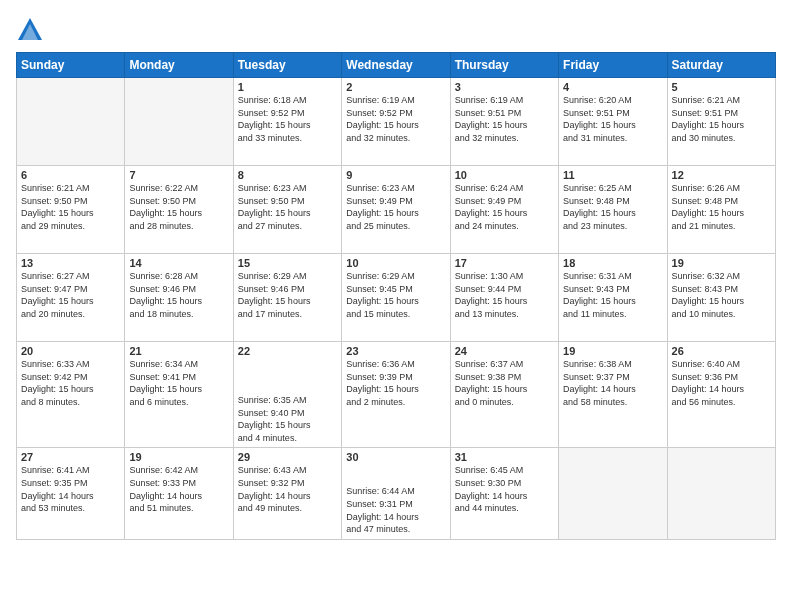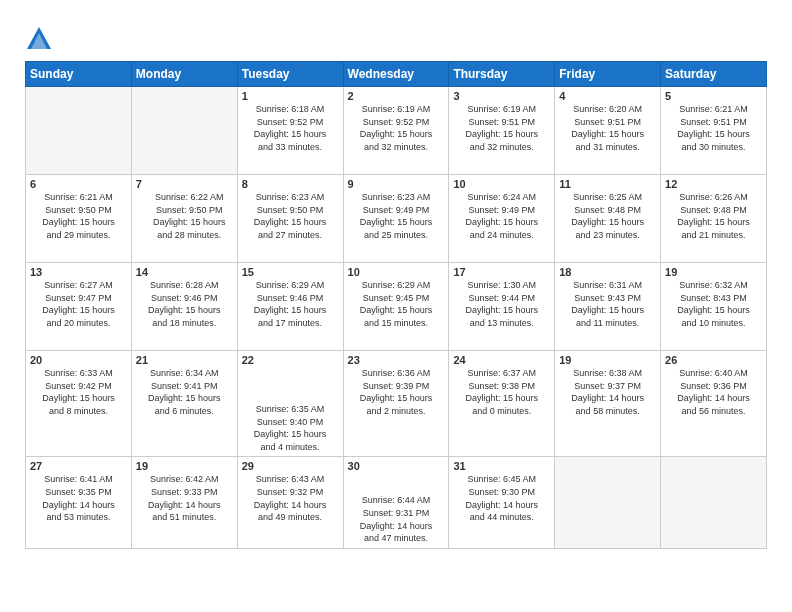--- a/index.html
+++ b/index.html
@@ -6,21 +6,21 @@
     body {
       width: 792px;
       height: 612px;
       font-family: Arial, sans-serif;
       background: #fff;
       overflow: hidden;
     }
     .page {
       width: 792px;
       height: 444px;
-      padding: 25px;
+      padding: 16px;
       display: flex;
       flex-direction: column;
     }
     .header {
       display: flex;
       justify-content: space-between;
       align-items: flex-start;
       margin-bottom: 8px;
     }
     .logo {
@@ -91,21 +91,20 @@
       font-size: 11px;
       font-weight: bold;
       color: #333;
       display: block;
       margin-bottom: 1px;
     }
     .day-info {
       font-size: 9px;
       color: #333;
       line-height: 1.4;
-      text-align: center;
     }
   </style>
 </head>
 <body>
 
 <div class="page">
   <div class="header">
     <div class="logo">
       <svg class="logo-icon" viewBox="0 0 28 28">
         <polygon points="14,2 26,24 2,24" fill="#1a73c7"></polygon>
@@ -177,21 +176,21 @@
         <tr>
           <td>
             <span class="day-num">6</span>
             <div class="day-info" style="white-space: pre-line;">Sunrise: 6:21 AM
 Sunset: 9:50 PM
 Daylight: 15 hours
 and 29 minutes.</div>
           </td>
           <td>
             <span class="day-num">7</span>
-            <div class="day-info" style="white-space: pre-line; margin-left: 10px;">Sunrise: 6:22 AM
+            <div class="day-info" style="white-space: pre-line;">Sunrise: 6:22 AM
 Sunset: 9:50 PM
 Daylight: 15 hours
 and 28 minutes.</div>
           </td>
           <td>
             <span class="day-num">8</span>
             <div class="day-info" style="white-space: pre-line;">Sunrise: 6:23 AM
 Sunset: 9:50 PM
 Daylight: 15 hours
 and 27 minutes.</div>

